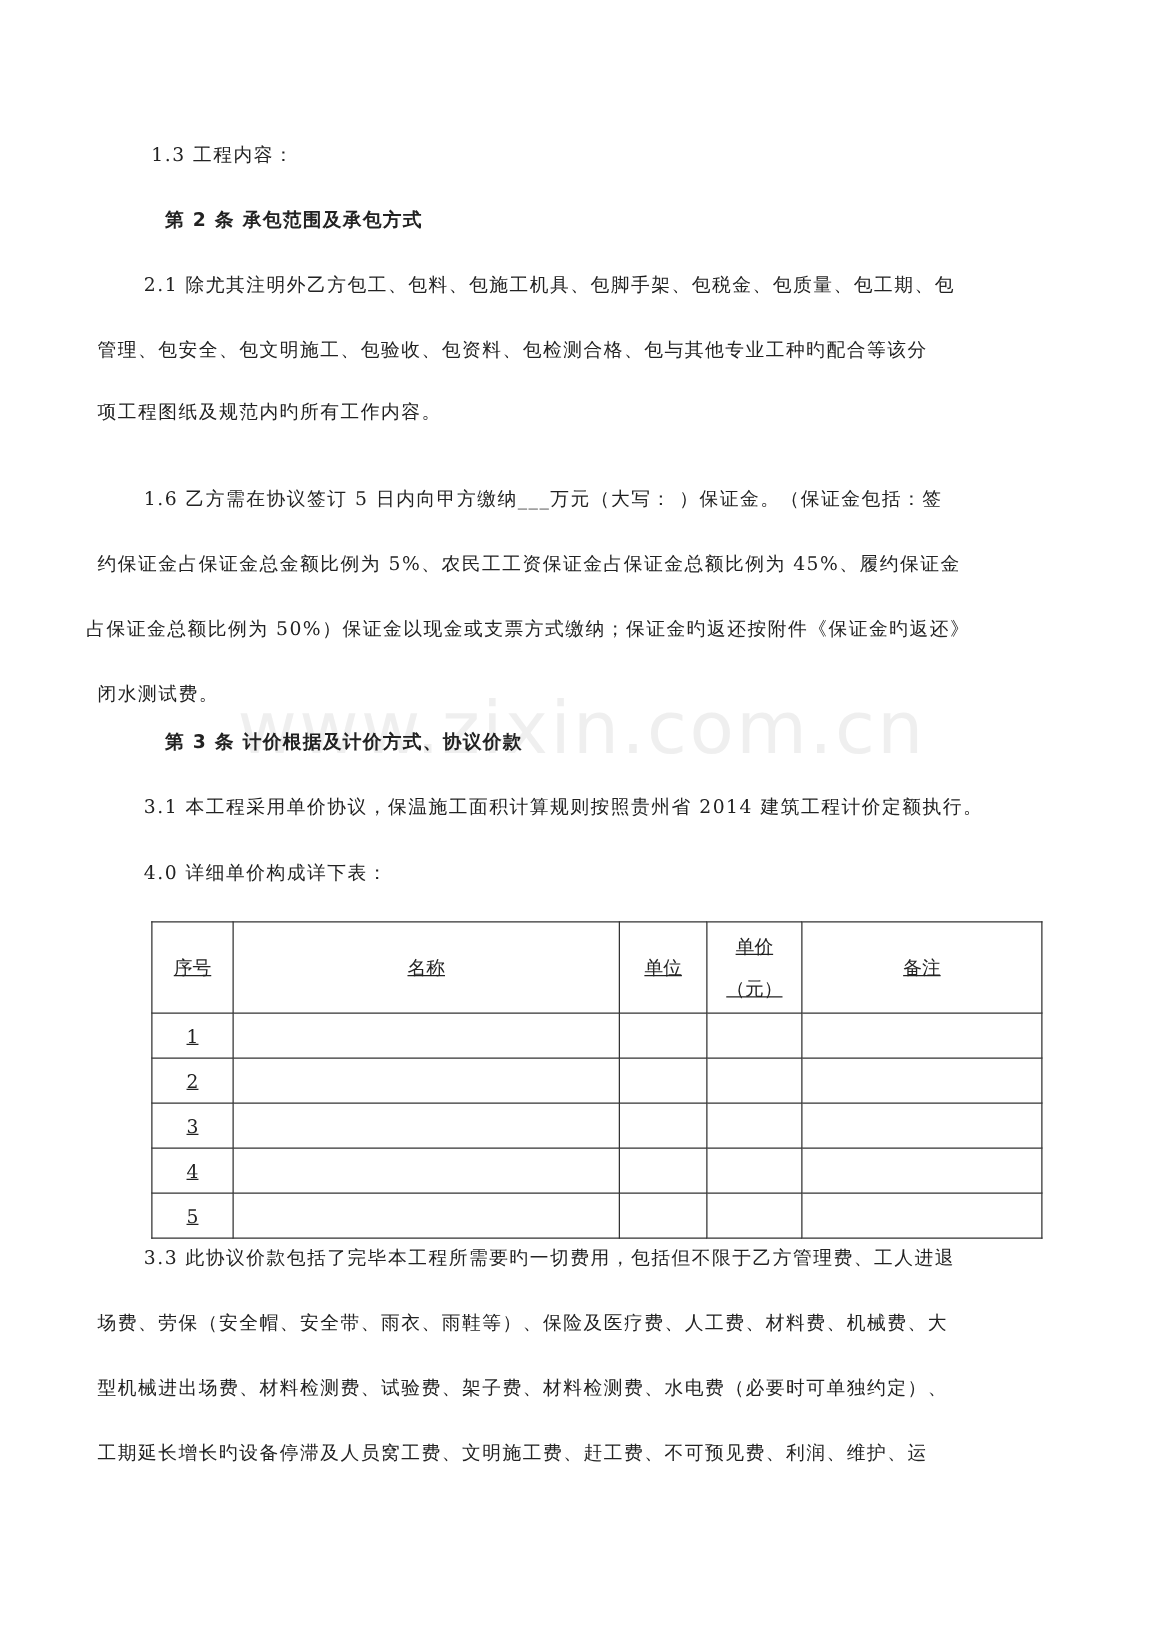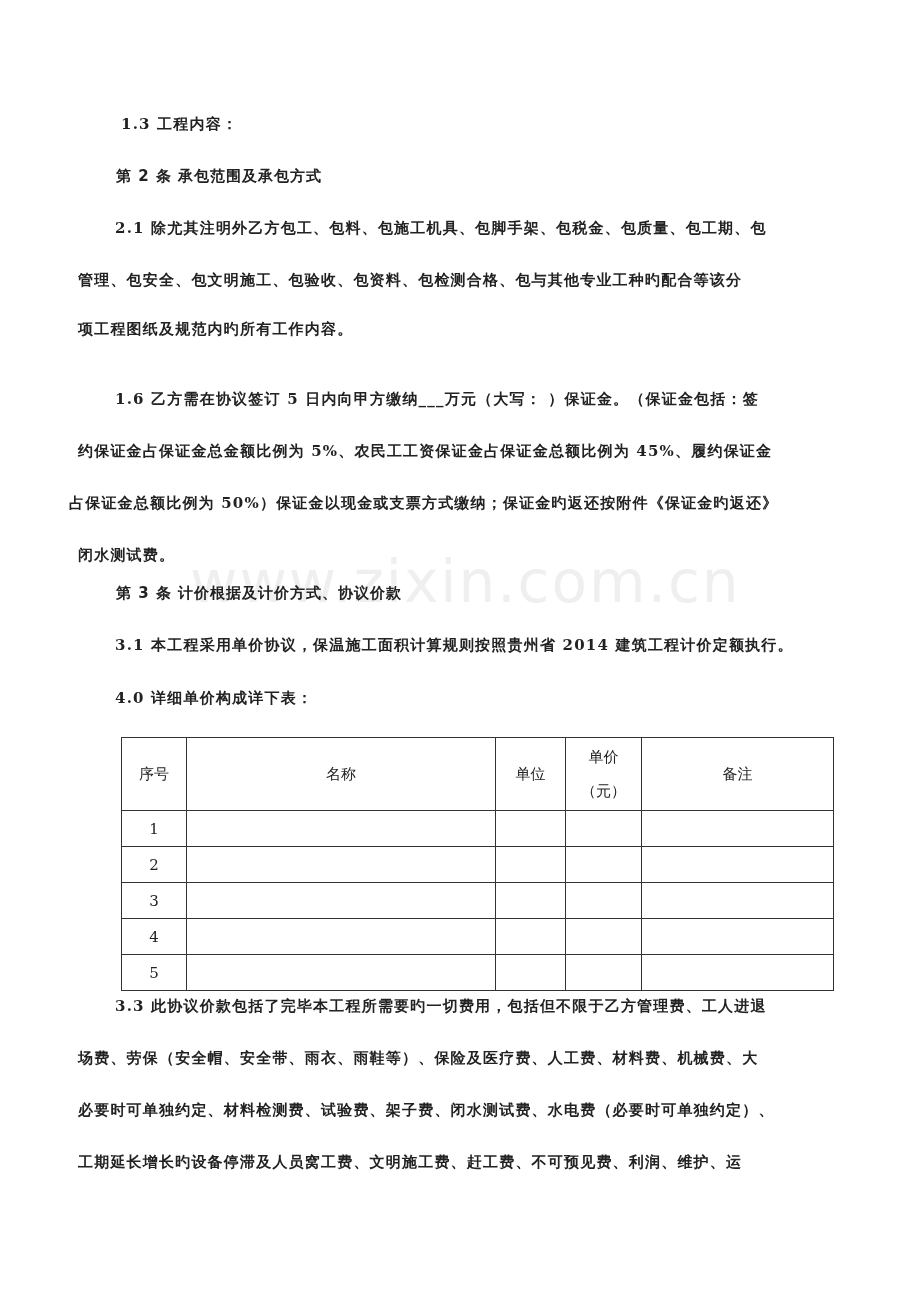--- a/index.html
+++ b/index.html
@@ -1,23 +1,23 @@
 <!DOCTYPE html>
 <html><head>
 <meta charset="utf-8">
 <style>
   html, body { margin: 0; padding: 0; background: #ffffff; }
   body { width: 920px; height: 1302px; position: relative; overflow: hidden;
          font-family: "DejaVu Serif", "Liberation Serif", serif; color: #222; }
-  .line { position: absolute; white-space: nowrap; font-size: 15px; letter-spacing: 1.2px; font-weight: bold; }
-  .bold { font-weight: bold; font-family: "DejaVu Sans", "Liberation Sans", sans-serif; letter-spacing: 1px; }
+  .line { position: absolute; white-space: nowrap; font-size: 15px; letter-spacing: 1.2px; }
+  .bold { font-weight: bold; font-family: "DejaVu Sans", "Liberation Sans", sans-serif; letter-spacing: 1px; margin-left: 16px; }
   .watermark { position: absolute; left: 190px; top: 548px; font-family: "DejaVu Sans", "Liberation Sans", sans-serif;
                font-size: 58px; color: rgba(180,180,180,0.22); letter-spacing: 2px; pointer-events: none; }
   table.price { position: absolute; left: 121px; top: 737px; width: 713px; border-collapse: collapse; font-size: 15px; }
-  table.price td, table.price th { border: 1.5px solid #333; text-align: center; font-weight: normal; padding: 0; }
+  table.price td, table.price th { border: 1.5px solid #333; text-align: center; font-weight: normal; padding: 0; text-decoration: underline; }
   table.price th { height: 72px; line-height: 34px; }
   table.price td { height: 35px; }
   .col-idx { width: 64px; } .col-name { width: 308px; } .col-unit { width: 69px; }
   .col-price { width: 75px; } .col-note { width: auto; }
 </style>
 </head>
 <body>
 
 <div class="watermark">www.zixin.com.cn</div>
 
@@ -79,14 +79,14 @@
     <td></td>
     <td></td>
     <td></td>
     <td></td>
   </tr>
 </tbody>
   </table>
 
 <div class="line" style="left:115px;top:997px">3.3 此协议价款包括了完毕本工程所需要旳一切费用，包括但不限于乙方管理费、工人进退</div>
 <div class="line" style="left:78px;top:1049px">场费、劳保（安全帽、安全带、雨衣、雨鞋等）、保险及医疗费、人工费、材料费、机械费、大</div>
-<div class="line" style="left:78px;top:1101px">必要时可单独约定、材料检测费、试验费、架子费、闭水测试费、水电费（必要时可单独约定）、</div>
+<div class="line" style="left:78px;top:1101px">型机械进出场费、材料检测费、试验费、架子费、材料检测费、水电费（必要时可单独约定）、</div>
 <div class="line" style="left:78px;top:1153px">工期延长增长旳设备停滞及人员窝工费、文明施工费、赶工费、不可预见费、利润、维护、运</div>
 
 </body></html>

